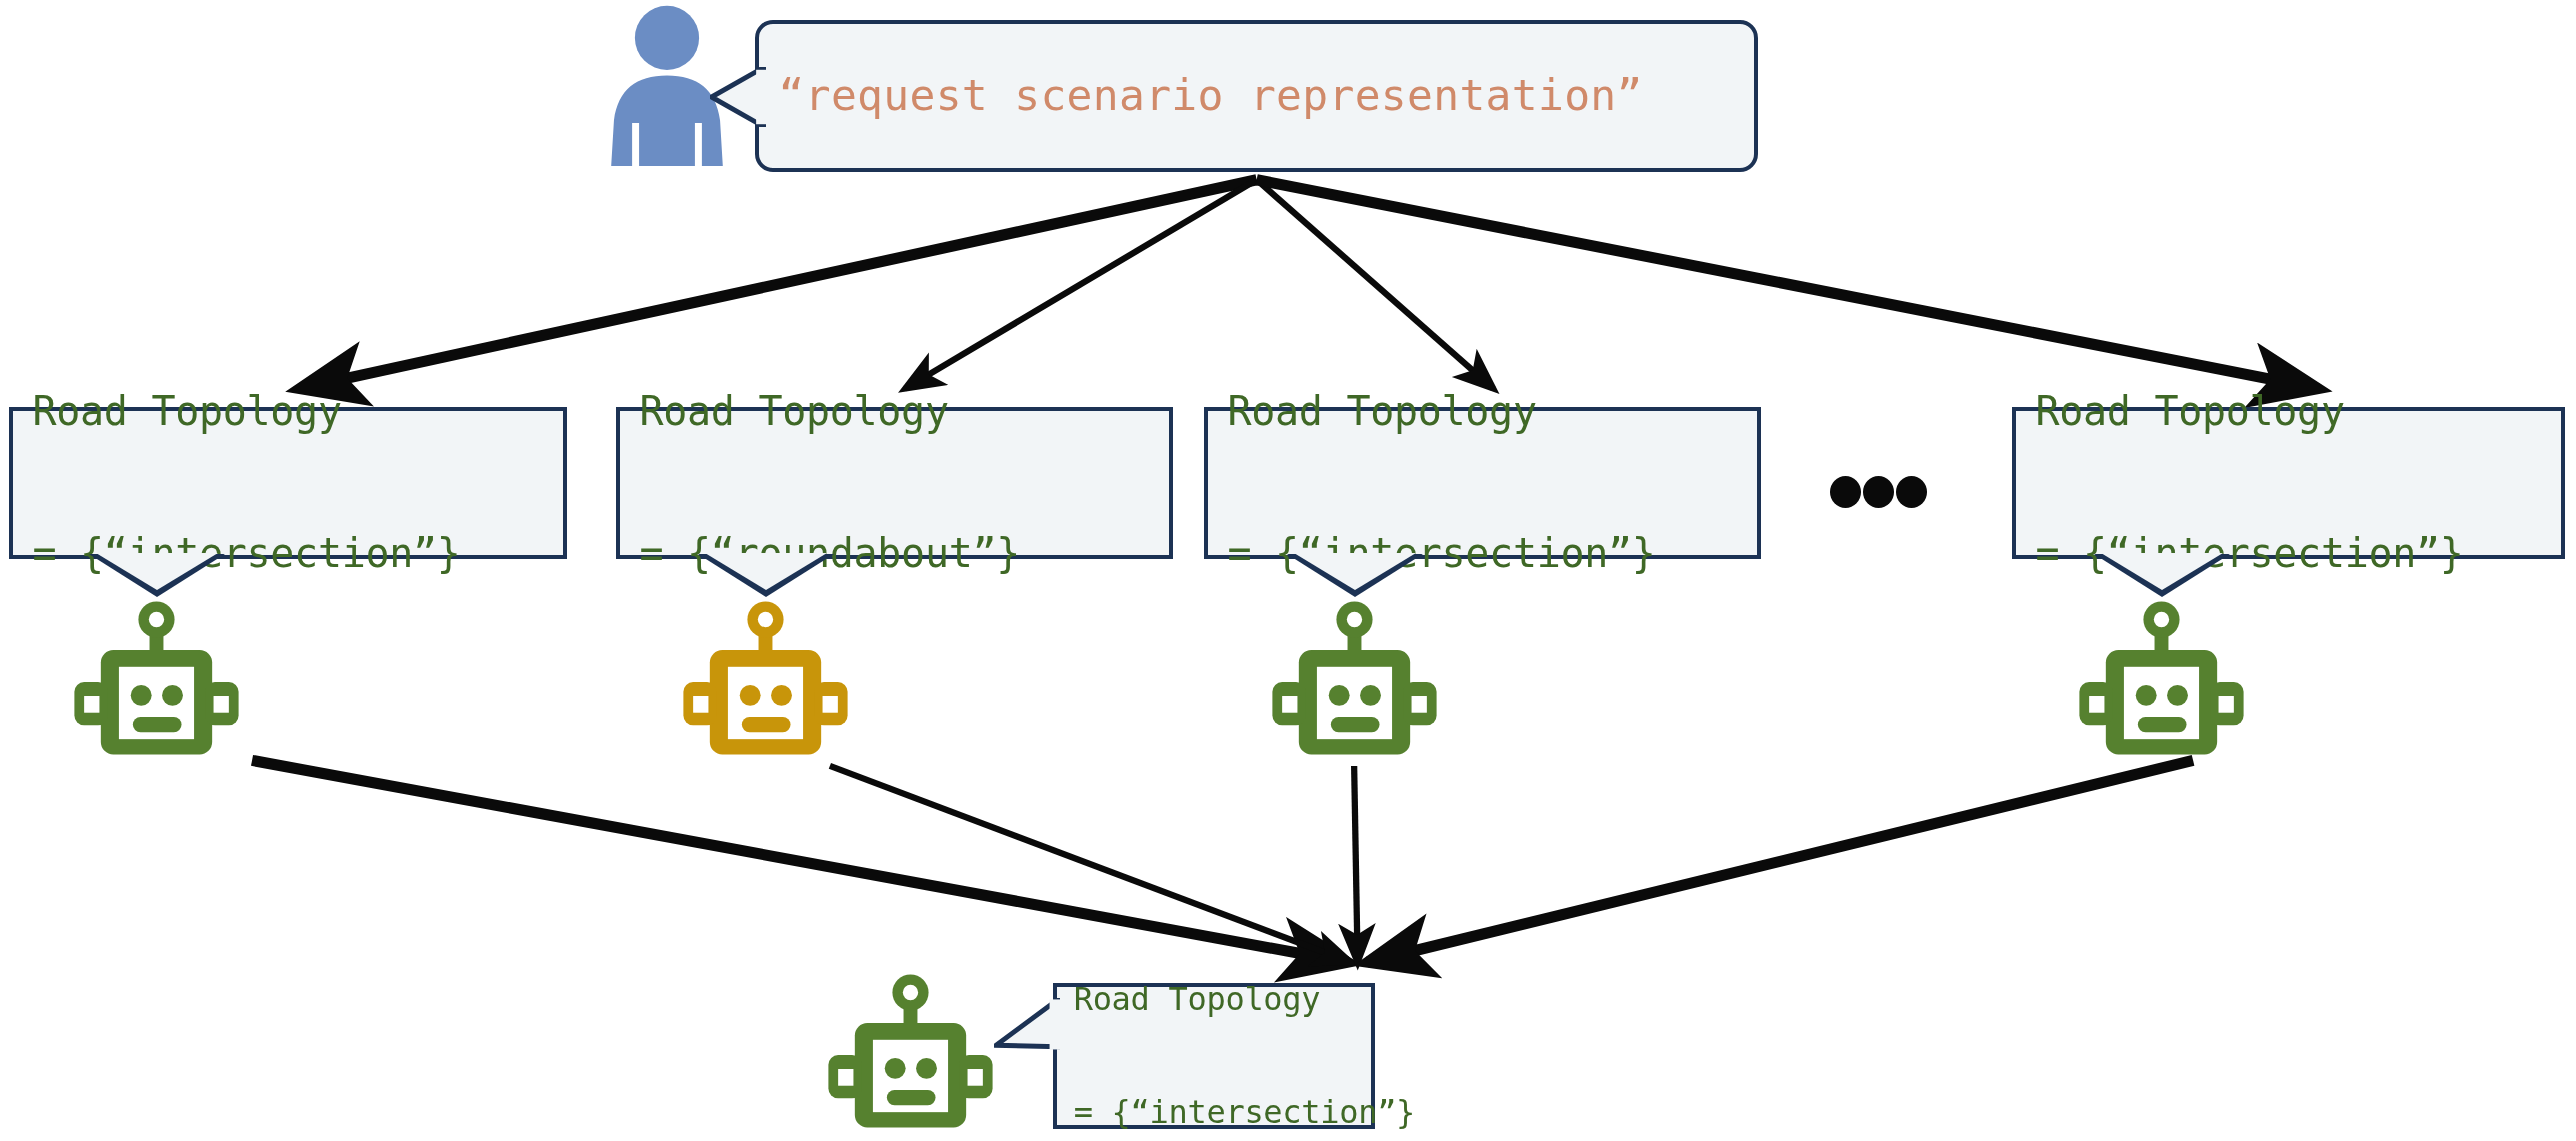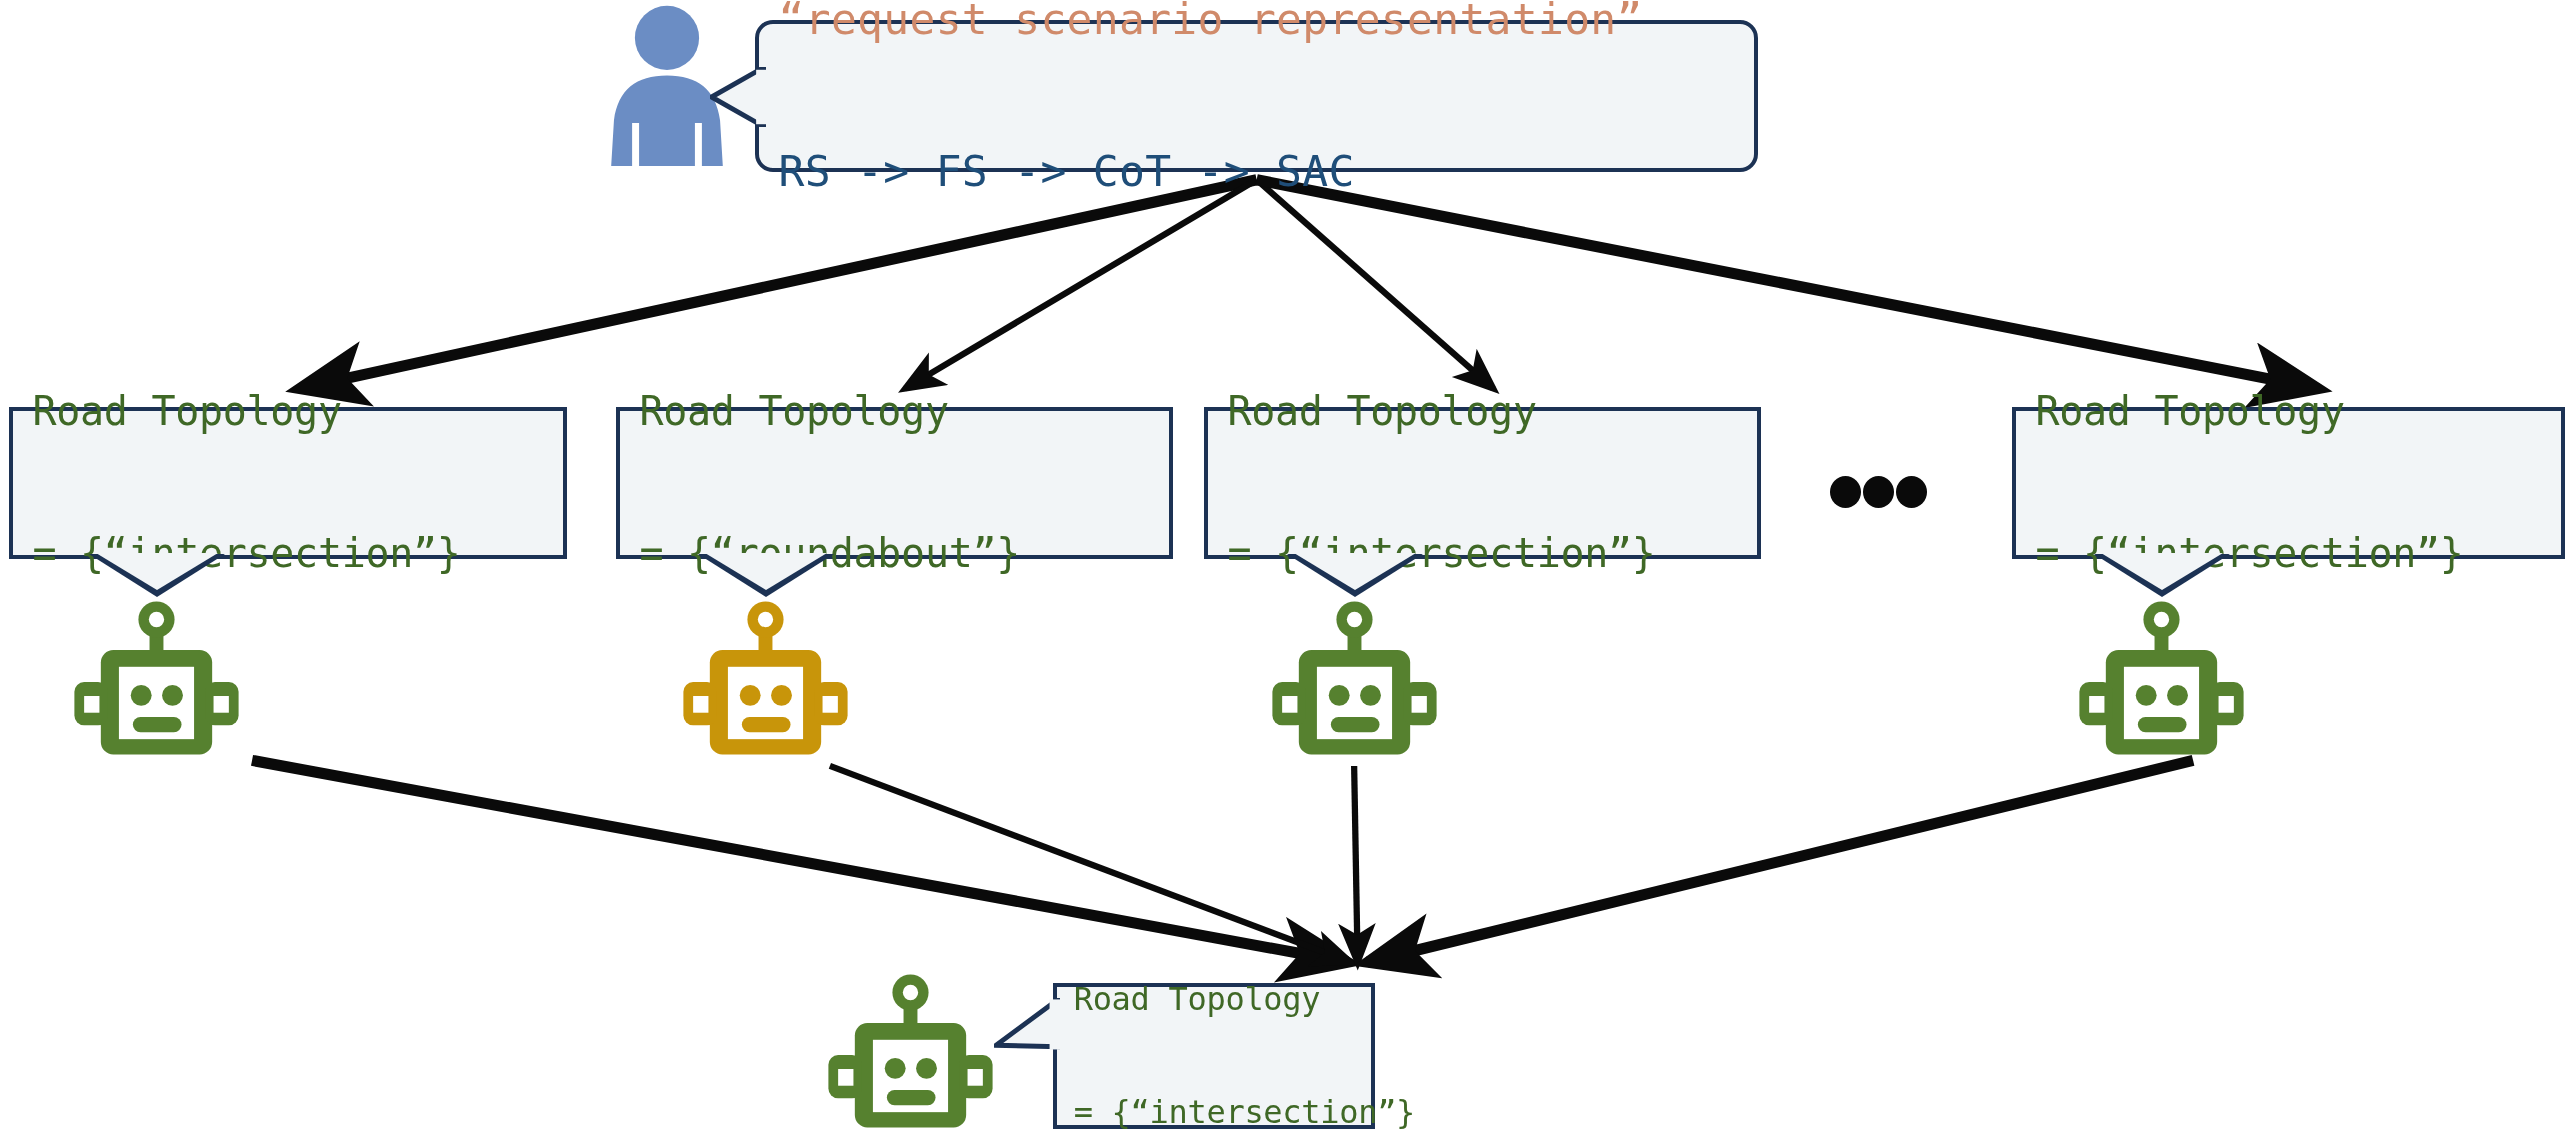--- a/index.html
+++ b/index.html
@@ -195,21 +195,20 @@
                L 146 234
                L 176 234
                L 172 168
                C 166 124, 140 104, 96 104 Z" fill="#6b8dc4"></path>
     </svg>
   </div>
 
   <div id="prompt-bubble" class="bubble rounded">
     <div class="bubble-text">
       <span class="l1">“request scenario representation”</span>
-      <span class="l2">RS -&gt; FS -&gt; CoT -&gt; SAC</span>
     </div>
   </div>
 
   <svg class="tail-left-outer" style="left:710px; top:67px; width:56px; height:60px; z-index:4;" viewBox="0 0 80 86">
     <path d="M78 0 L 2 43 L 78 86 Z" fill="#f2f5f7" stroke="#1c3254" stroke-width="7"></path>
     <rect x="66" y="4" width="16" height="78" fill="#f2f5f7"></rect>
   </svg>
 
   <div class="bubble scenario-box" style="left:9px; top:407px; width:558px;">
     <div class="bubble-text">

